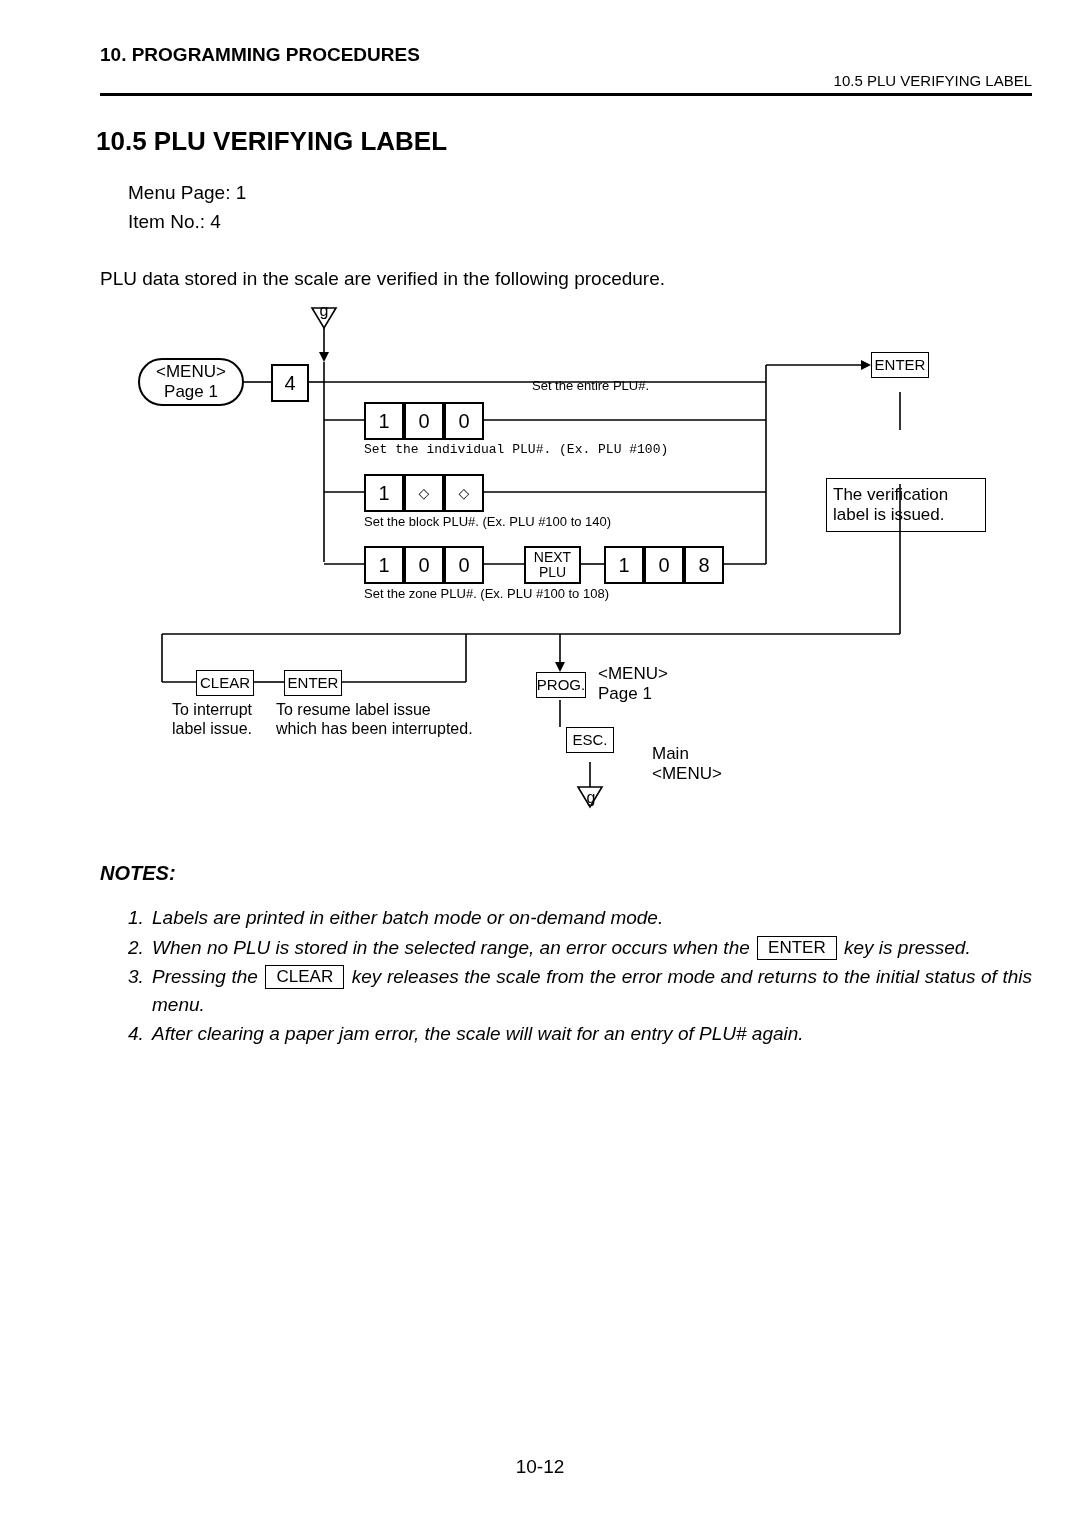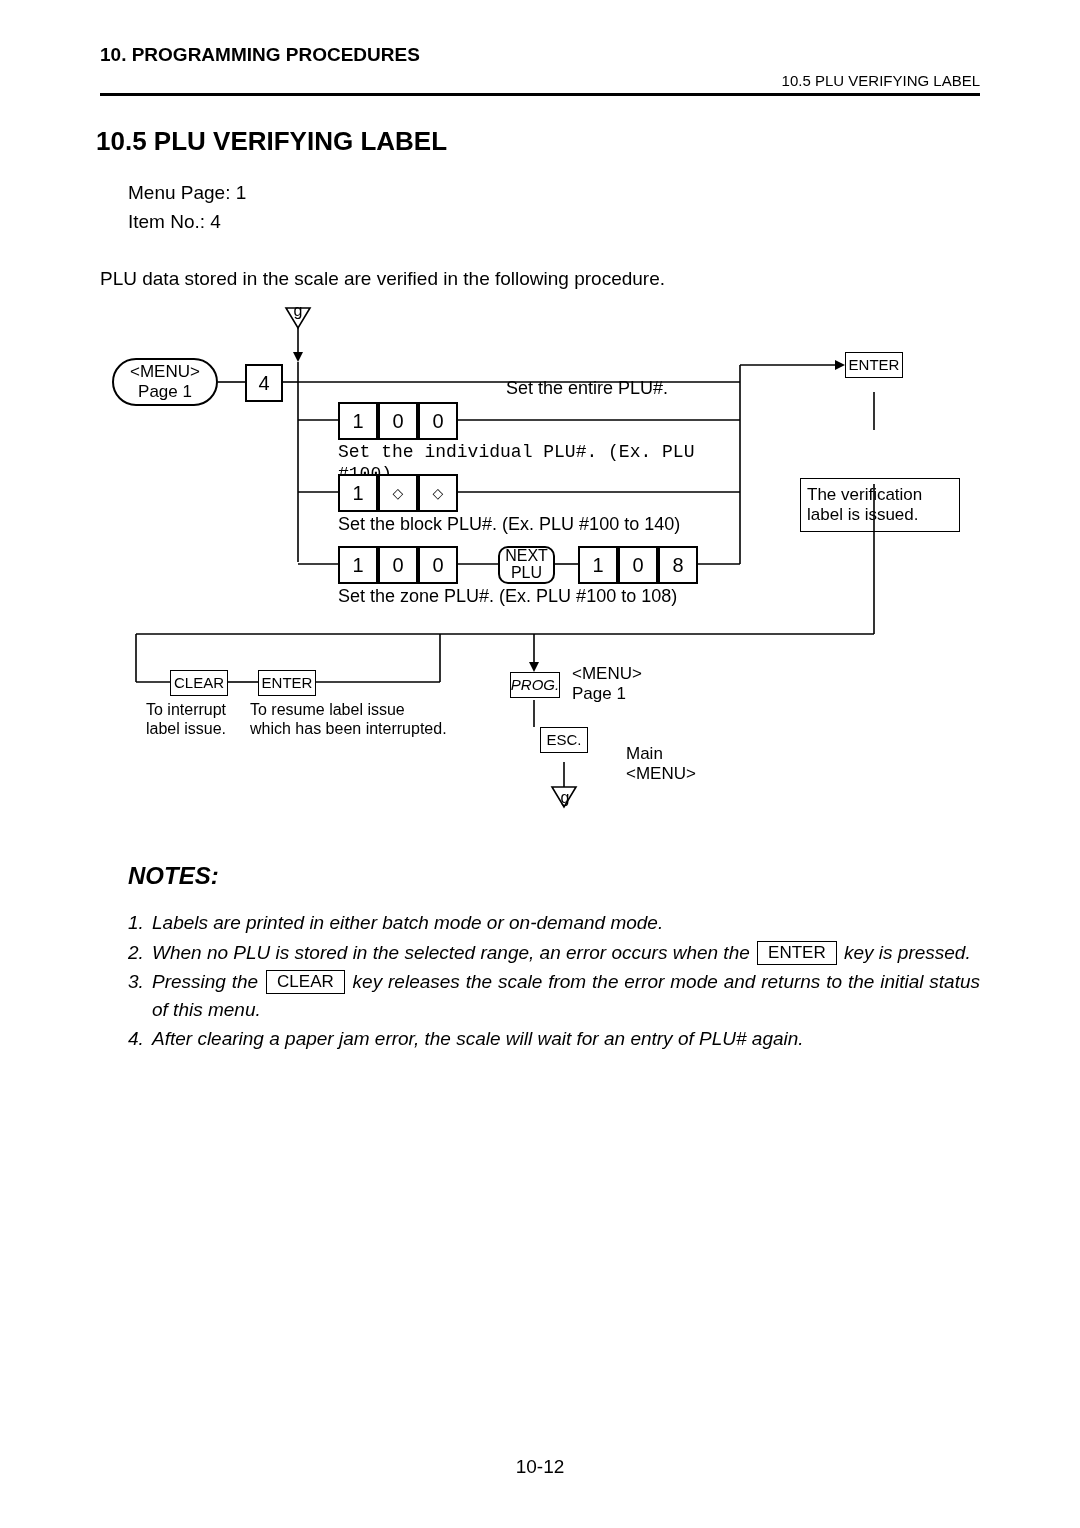--- a/index.html
+++ b/index.html
@@ -7,21 +7,21 @@
     padding: 0;
     font-family: Arial, Helvetica, sans-serif;
     background: #fff;
     color: #000;
     width: 1080px;
     height: 1528px;
     position: relative;
     font-size: 19px;
   }
   .page {
-    padding: 44px 100px 0 100px;
+    padding: 44px 48px 0 100px;
   }
   .chapter-head {
     font-weight: bold;
     font-size: 19px;
     margin-bottom: 6px;
   }
   .breadcrumb {
     text-align: right;
     font-size: 15px;
     margin-bottom: 4px;
@@ -75,35 +75,34 @@
     border: 1.5px solid #000;
     font-size: 15px;
   }
   .plainbox {
     border: 1.5px solid #000;
     font-size: 17px;
     padding: 4px 6px;
     text-align: left;
   }
   .flowlabel {
-    font-size: 18px;
+    font-size: 13px;
     text-align: left;
     justify-content: flex-start;
   }
   svg.wires {
     position: absolute;
     left: 0; top: 0;
     width: 880px; height: 530px;
   }
   
   .notes-head {
     font-weight: bold;
     font-style: italic;
-    font-size: 24px;
-    margin-left: 28px;
+    font-size: 20px;
     margin-bottom: 4px;
   }
   .notes-list {
     font-style: italic;
     margin-left: 28px;
     padding-left: 0;
     list-style: none;
     font-size: 19px;
   }
   .notes-list li {
@@ -225,40 +224,40 @@
     <div class="dnode flowlabel" style="left:238px; top:140px; width:380px;font-family:Liberation Mono, monospace;">Set the individual PLU#.   (Ex. PLU #100)</div>
 
     <div class="dnode keybox" style="left:238px; top:172px; width:40px; height:38px;">1</div>
     <div class="dnode keybox" style="left:278px; top:172px; width:40px; height:38px; font-size:14px;">◇</div>
     <div class="dnode keybox" style="left:318px; top:172px; width:40px; height:38px; font-size:14px;">◇</div>
     <div class="dnode flowlabel" style="left:238px; top:212px; width:380px;">Set the block PLU#.     (Ex. PLU #100 to 140)</div>
 
     <div class="dnode keybox" style="left:238px; top:244px; width:40px; height:38px;">1</div>
     <div class="dnode keybox" style="left:278px; top:244px; width:40px; height:38px;">0</div>
     <div class="dnode keybox" style="left:318px; top:244px; width:40px; height:38px;">0</div>
-    <div class="dnode keybox" style="left:398px; top:244px; width:57px; height:38px; font-size:16px; line-height:1.05; white-space:pre;border-radius:10px;">NEXT
+    <div class="dnode keybox" style="left:398px; top:244px; width:57px; height:38px; font-size:14px; line-height:1.05; white-space:pre;">NEXT
 PLU</div>
     <div class="dnode keybox" style="left:478px; top:244px; width:40px; height:38px;">1</div>
     <div class="dnode keybox" style="left:518px; top:244px; width:40px; height:38px;">0</div>
     <div class="dnode keybox" style="left:558px; top:244px; width:40px; height:38px;">8</div>
     <div class="dnode flowlabel" style="left:238px; top:284px; width:380px;">Set the zone PLU#.     (Ex. PLU #100 to 108)</div>
 
     <div class="dnode keybox-sm" style="left:745px; top:50px; width:58px; height:26px;">ENTER</div>
 
     <div class="dnode plainbox" style="left:700px; top:128px; width:160px; height:54px;margin-top:48px;">The verification label is issued.</div>
 
     <div class="dnode keybox-sm" style="left:70px; top:368px; width:58px; height:26px;">CLEAR</div>
     <div class="dnode flowlabel" style="left:46px; top:398px; width:120px; white-space:pre; font-size:16px;">To interrupt
 label issue.</div>
 
     <div class="dnode keybox-sm" style="left:158px; top:368px; width:58px; height:26px;">ENTER</div>
     <div class="dnode flowlabel" style="left:150px; top:398px; width:210px; white-space:pre; font-size:16px;">To resume label issue
 which has been interrupted.</div>
 
-    <div class="dnode keybox-sm" style="left:410px; top:370px; width:50px; height:26px;font-style:italic;">PROG.</div>
+    <div class="dnode keybox-sm" style="left:410px; top:370px; width:50px; height:26px;">PROG.</div>
     <div class="dnode flowlabel" style="left:472px; top:362px; width:100px; white-space:pre; font-size:17px;">&lt;MENU&gt;
 Page 1</div>
 
     <div class="dnode keybox-sm" style="left:440px; top:425px; width:48px; height:26px;">ESC.</div>
     <div class="dnode flowlabel" style="left:498px; top:442px; width:100px; white-space:pre; font-size:17px;margin-left:28px;">Main
 &lt;MENU&gt;</div>
 
     <div class="dnode" style="left:458px; top:486px; width:14px; font-size:16px;">g</div>
   </div>
 

